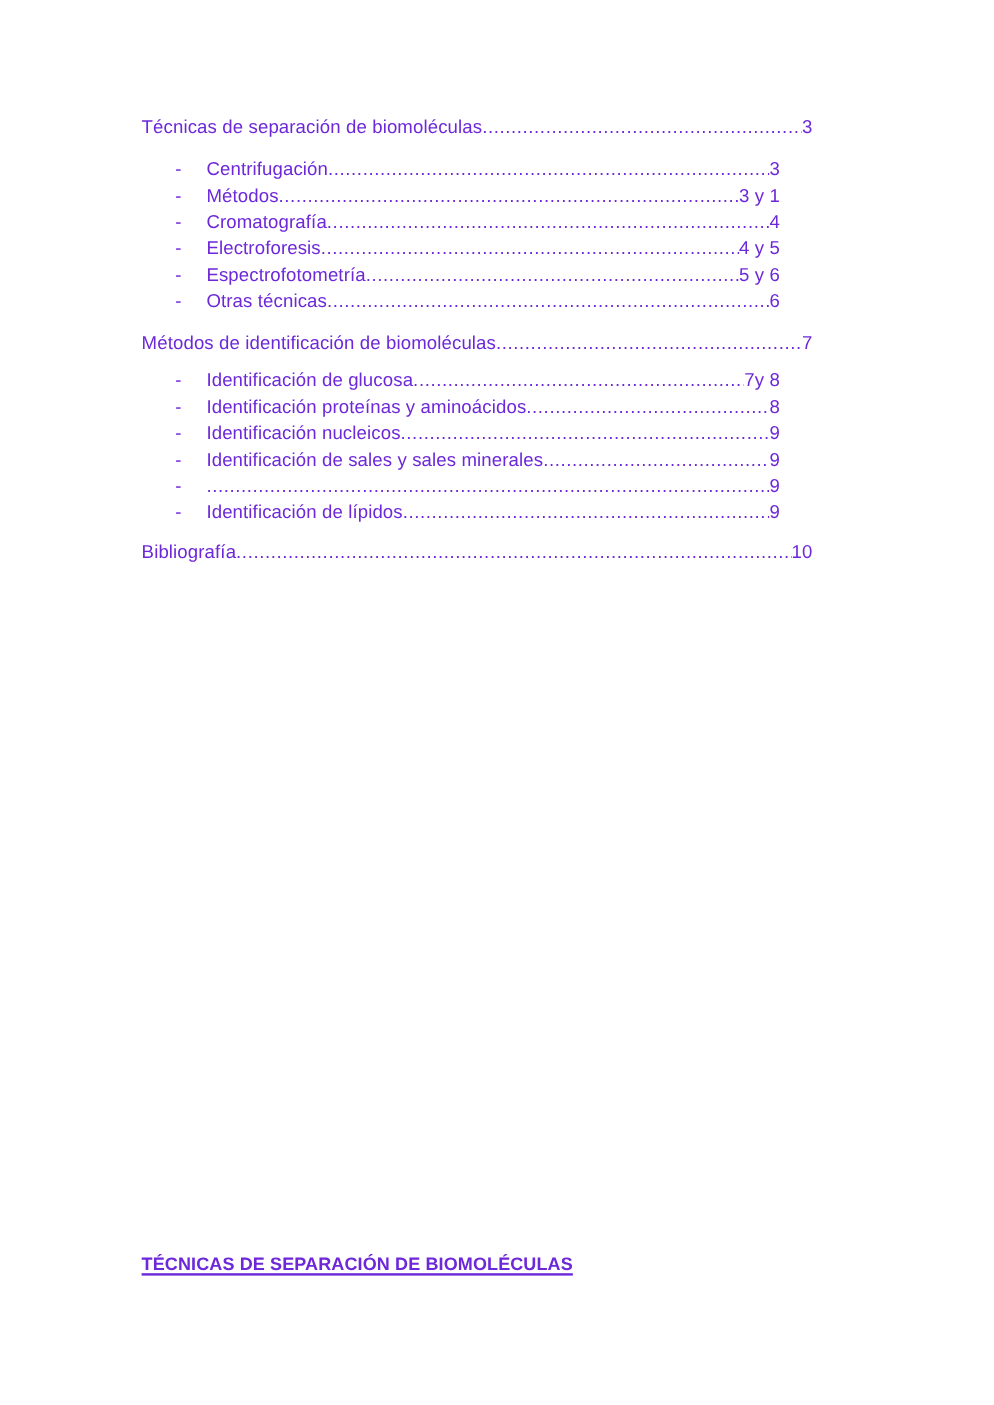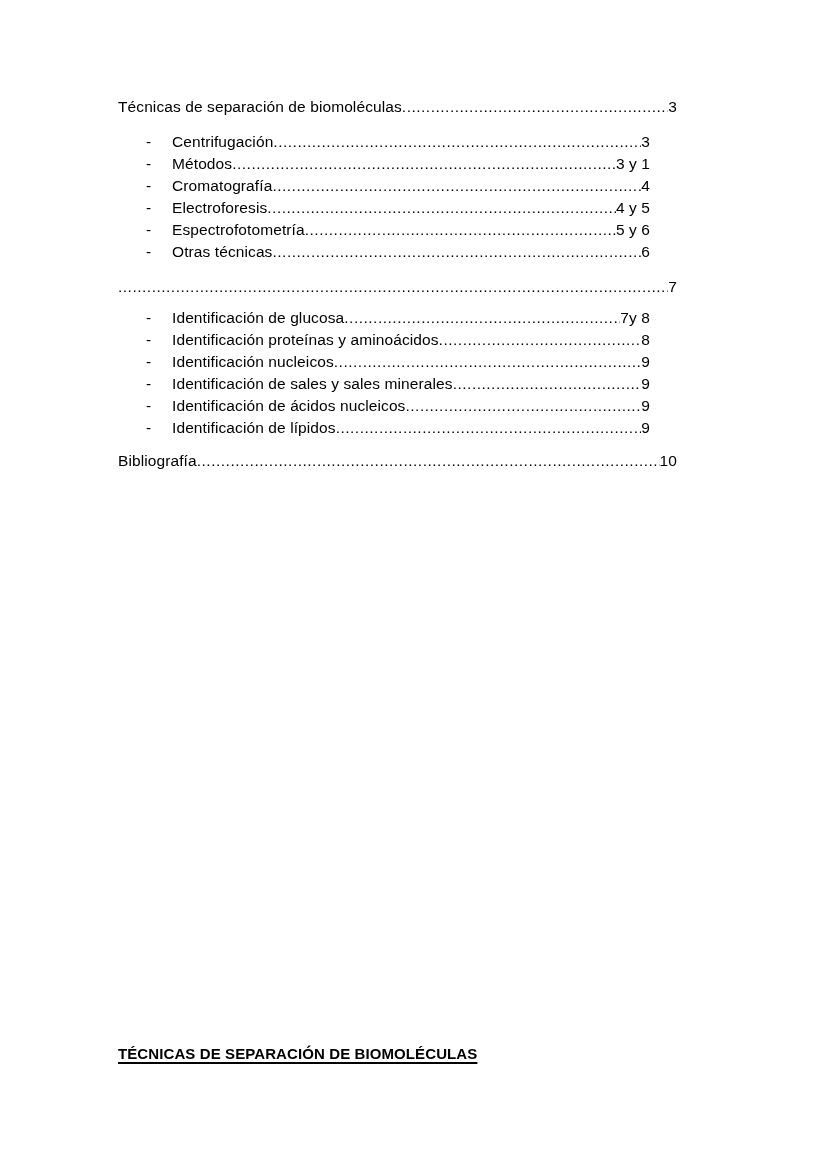--- a/index.html
+++ b/index.html
@@ -3,21 +3,21 @@
 <meta charset="utf-8">
 <style>
   * { margin: 0; padding: 0; box-sizing: border-box; }
   html, body { background: #ffffff; }
   .page {
     position: relative;
     width: 828px;
     height: 1171px;
     background: #ffffff;
     font-family: "Liberation Sans", sans-serif;
-    color: #000000;
+    color: #6d28d9;
     overflow: hidden;
   }
   .toc {
     position: absolute;
     left: 118px;
     top: 96px;
     width: 559px;
     font-size: 15.5px;
     letter-spacing: 0.1px;
   }
@@ -109,20 +109,21 @@
       </li>
       <li class="toc-item">
         <span class="bullet">-</span>
         <span class="toc-label">Otras técnicas</span>
         <span class="leader"></span>
         <span class="page-num">6</span>
       </li>
     </ul>
 
     <div class="toc-row">
+      <span class="toc-label">Métodos de identificación de biomoléculas</span>
       <span class="leader"></span>
       <span class="page-num">7</span>
     </div>
     <ul class="toc-items tight-top">
       <li class="toc-item">
         <span class="bullet">-</span>
         <span class="toc-label">Identificación de glucosa</span>
         <span class="leader"></span>
         <span class="page-num">7y 8</span>
       </li>
@@ -139,21 +140,20 @@
         <span class="page-num">9</span>
       </li>
       <li class="toc-item">
         <span class="bullet">-</span>
         <span class="toc-label">Identificación de sales y sales minerales</span>
         <span class="leader"></span>
         <span class="page-num">9</span>
       </li>
       <li class="toc-item">
         <span class="bullet">-</span>
-        <span class="toc-label">Identificación de ácidos nucleicos</span>
         <span class="leader"></span>
         <span class="page-num">9</span>
       </li>
       <li class="toc-item">
         <span class="bullet">-</span>
         <span class="toc-label">Identificación de lípidos</span>
         <span class="leader"></span>
         <span class="page-num">9</span>
       </li>
     </ul>

